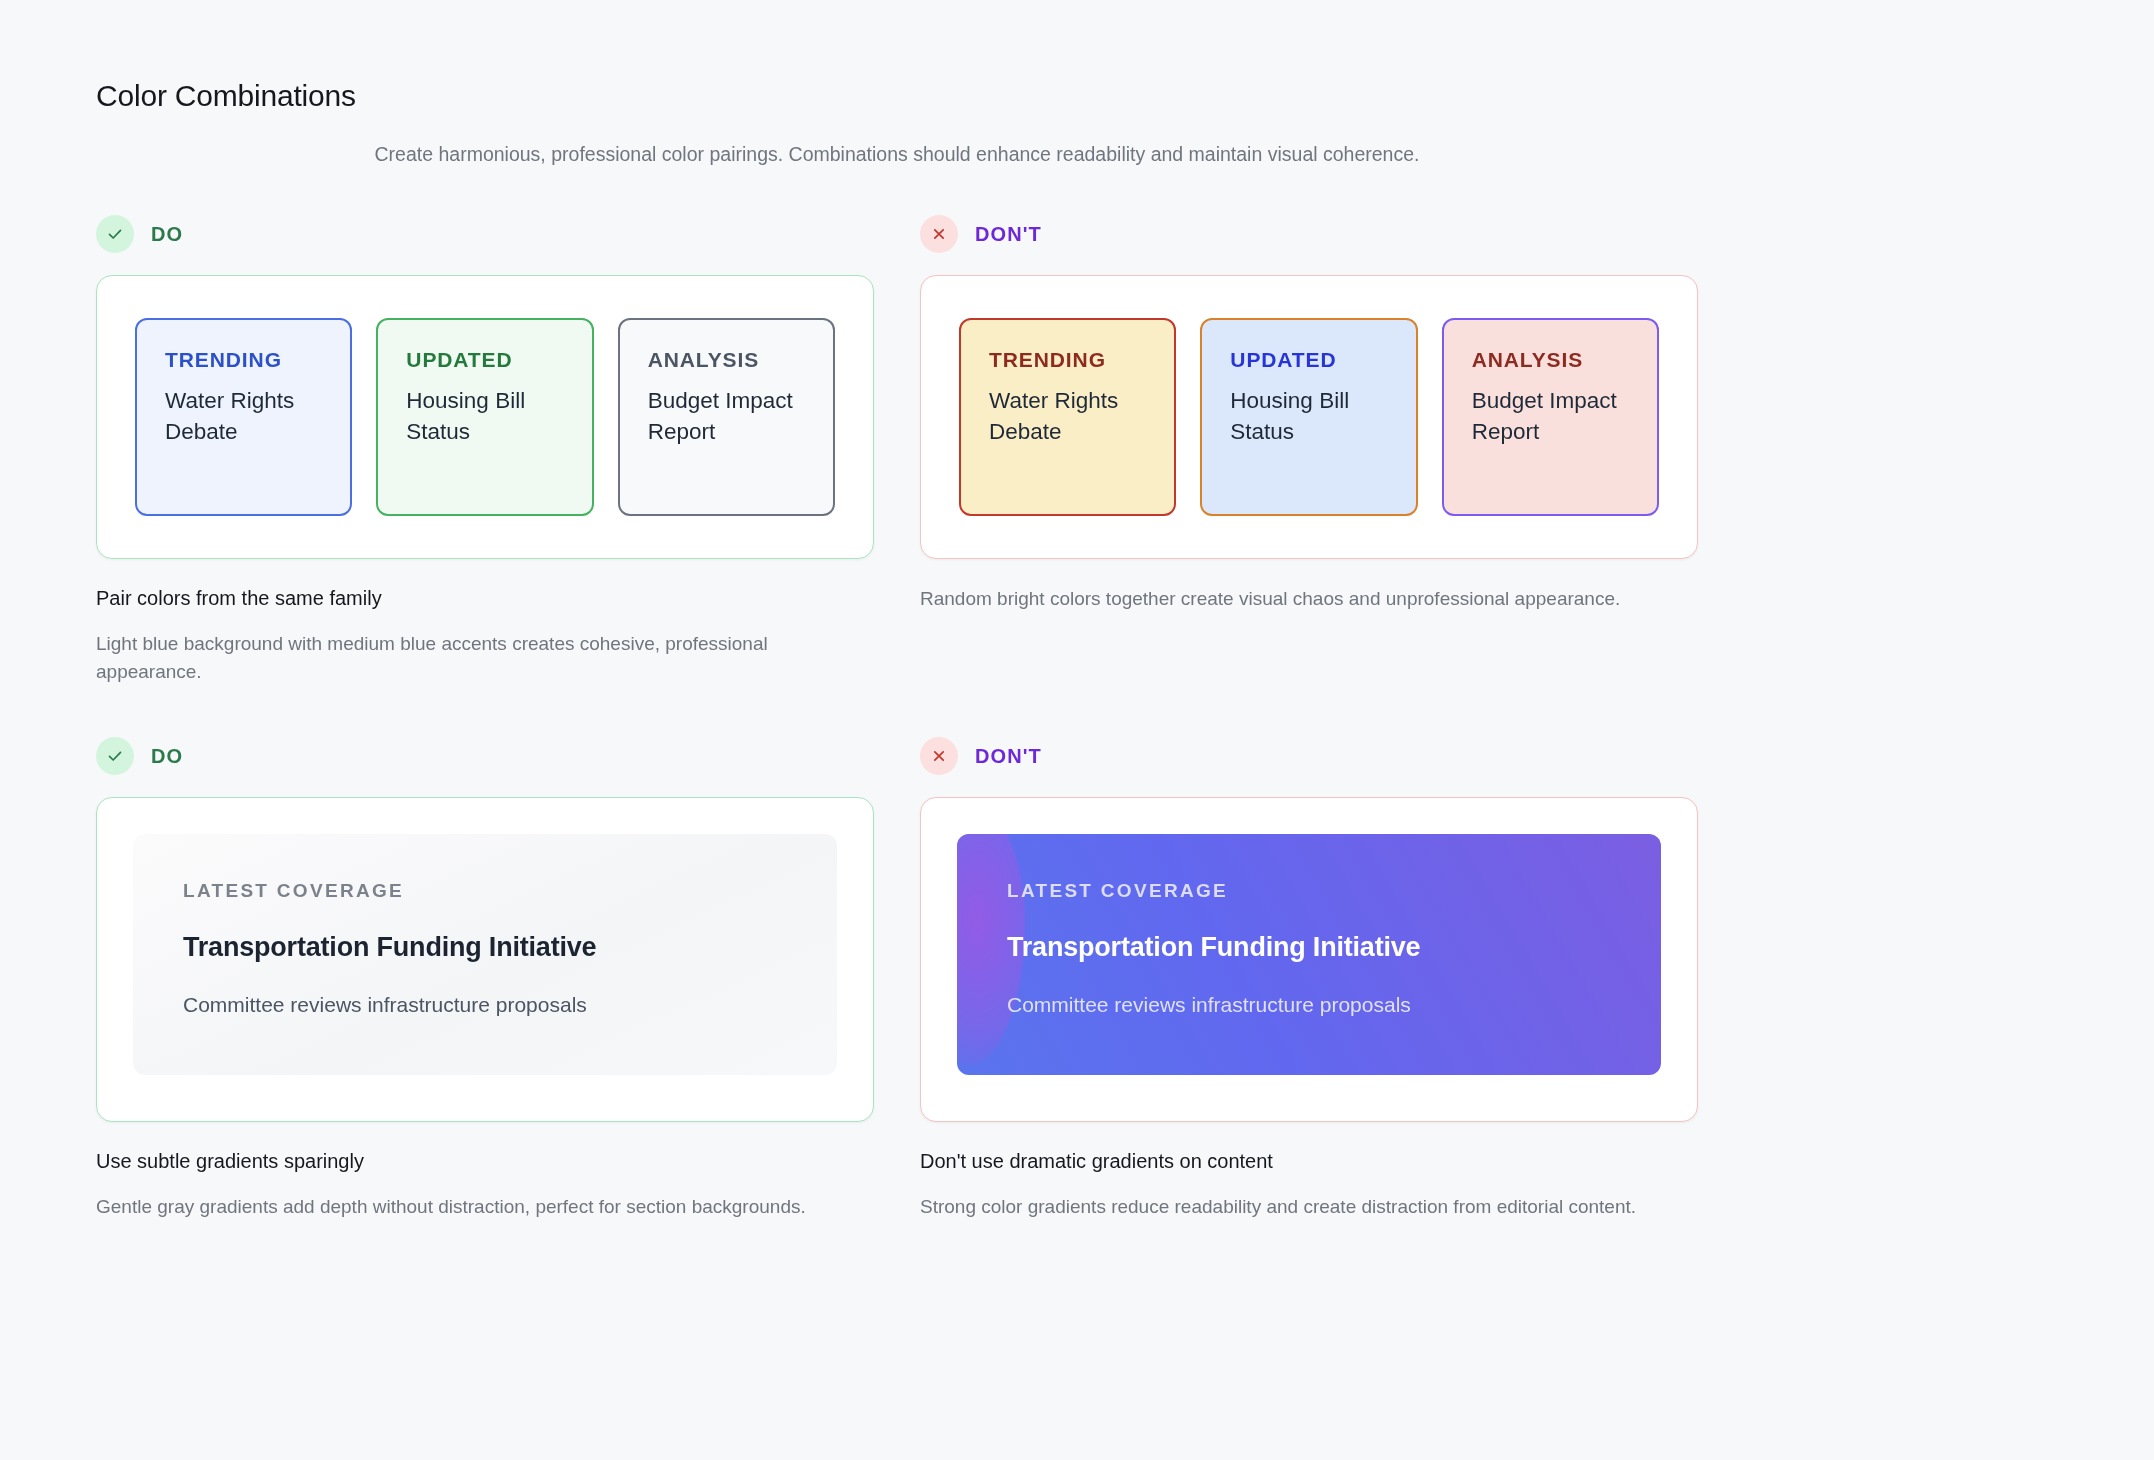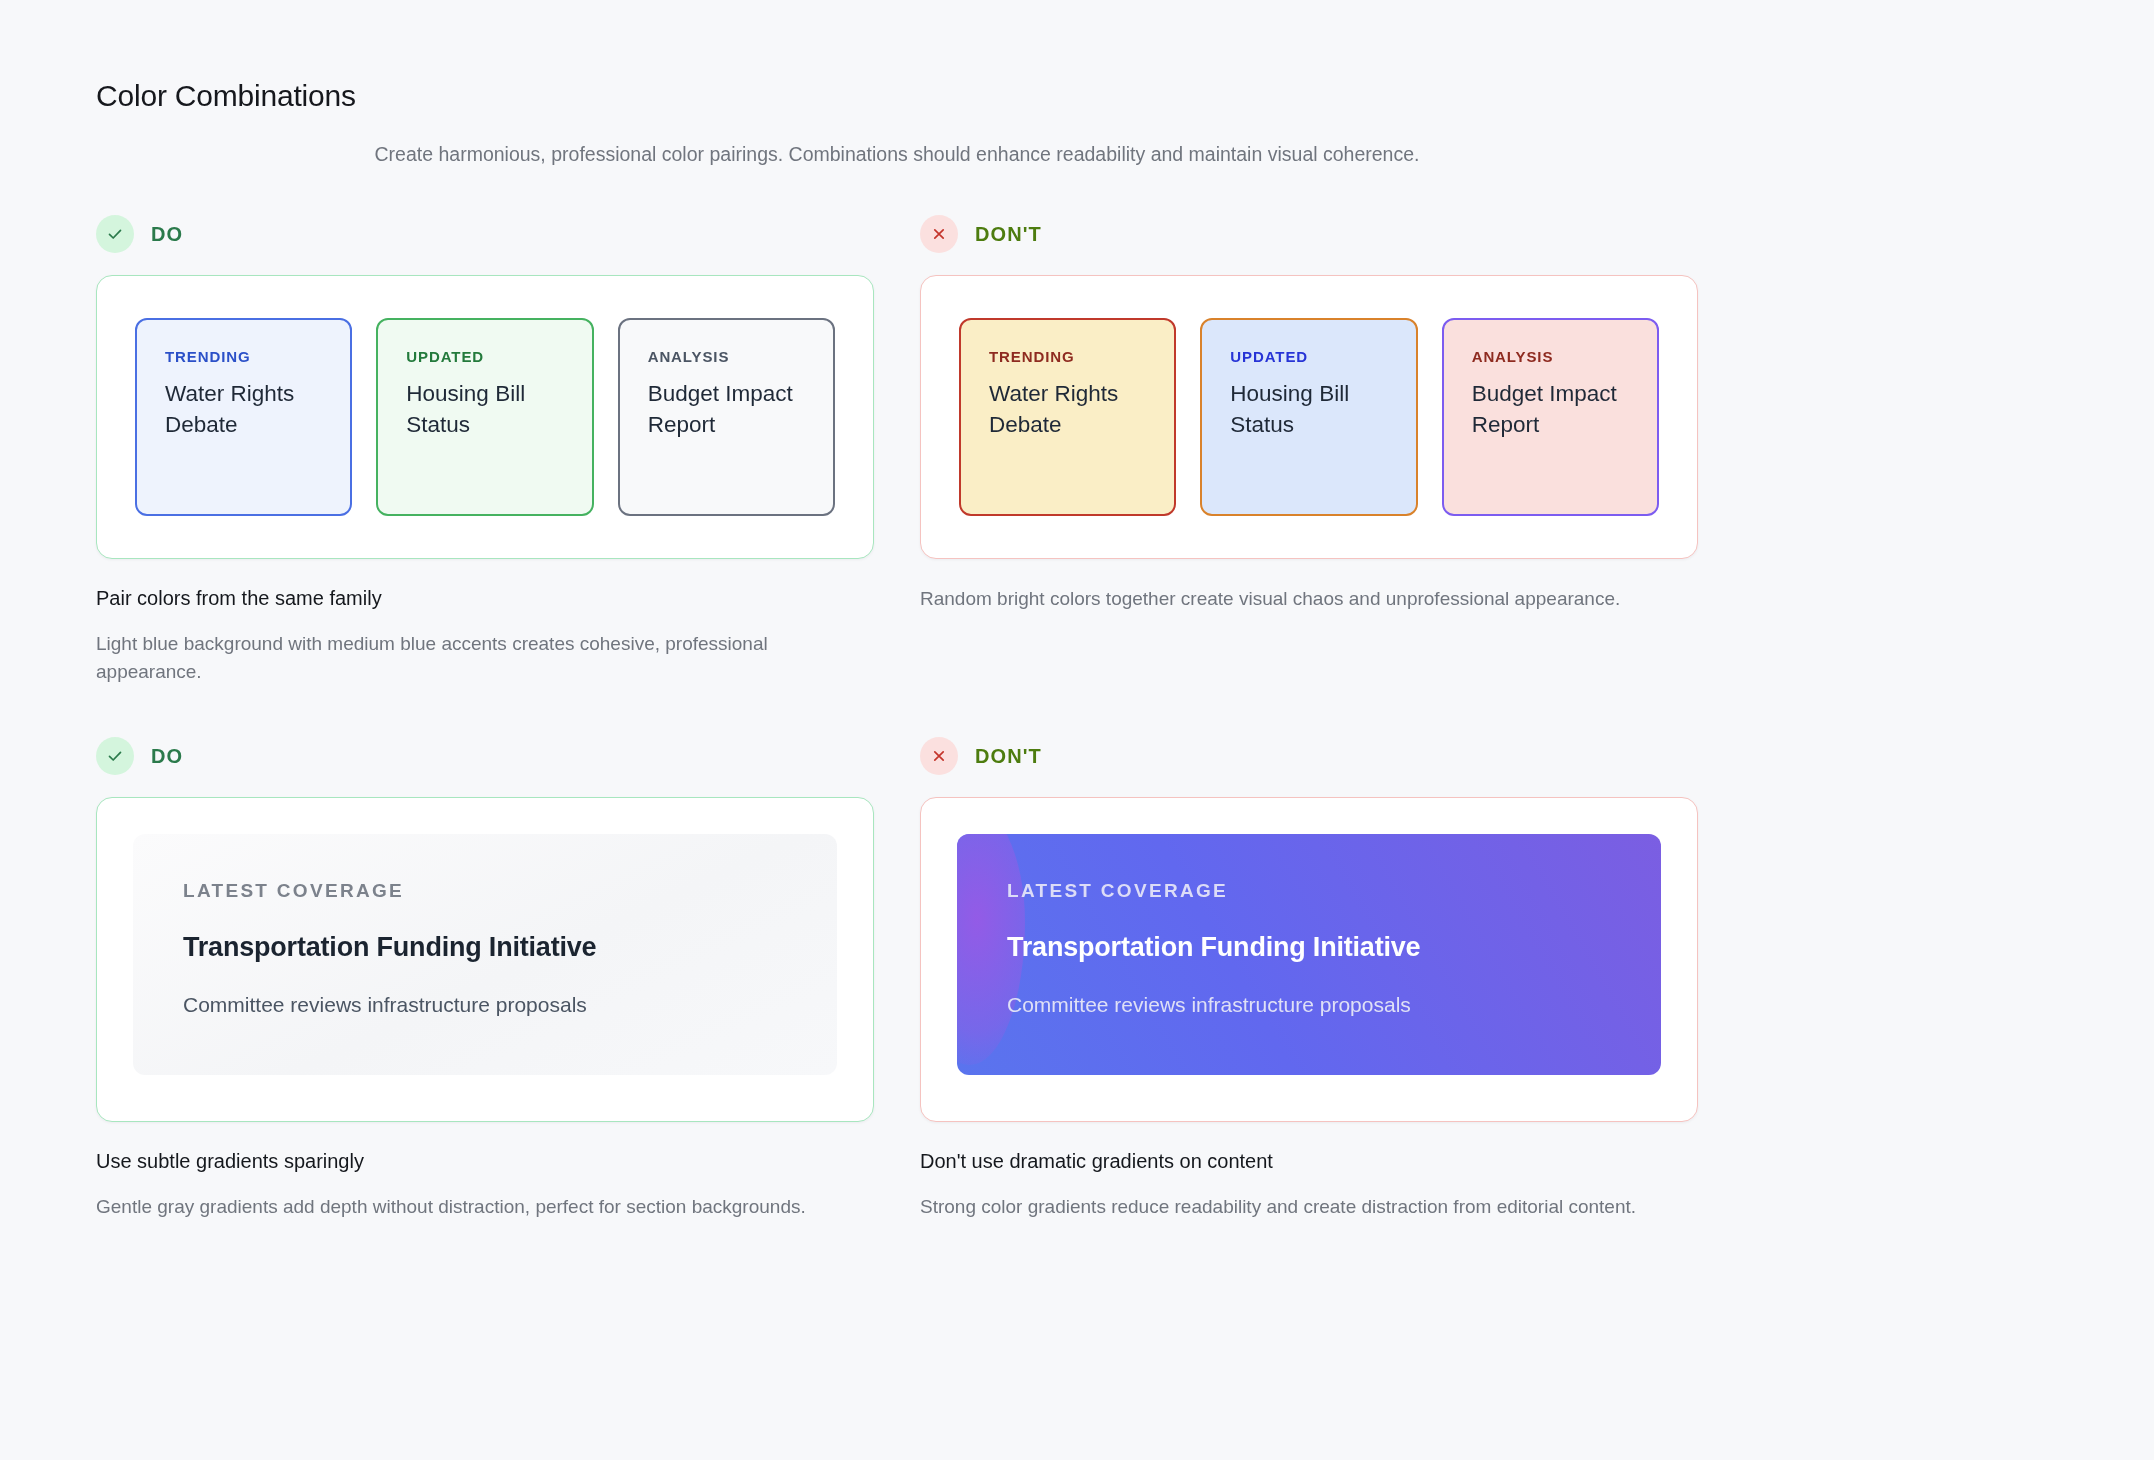--- a/index.html
+++ b/index.html
@@ -57,21 +57,21 @@
   }
   .badge-circle.do { background: #d4f5dd; }
   .badge-circle.dont { background: #fbe0df; }
   .badge-circle svg { display: block; }
   .badge-label {
     font-size: 20px;
     font-weight: 700;
     letter-spacing: 1.1px;
   }
   .badge-label.do { color: #2b7a4b; }
-  .badge-label.dont { color: #4d7c0f; }
+  .badge-label.dont { color: #6d28d9; }
 
   .demo-card {
     background: #ffffff;
     border-radius: 16px;
     border: 1.6px solid #a8e6bf;
     box-shadow: 0 1px 3px rgba(15,23,42,0.05);
     overflow: hidden;
   }
   .demo-card.bad { border-color: #f5c3c0; }
 
@@ -83,21 +83,21 @@
   }
   .tile {
     flex: 1;
     border-radius: 12px;
     border-width: 2.5px;
     border-style: solid;
     padding: 28px 28px 30px 28px;
     min-height: 198px;
   }
   .tile-kicker {
-    font-size: 15px;
+    font-size: 21px;
     font-weight: 700;
     letter-spacing: 0.9px;
     margin-bottom: 14px;
   }
   .tile-title {
     font-size: 22.5px;
     font-weight: 400;
     color: #1f2937;
     line-height: 1.35;
   }

